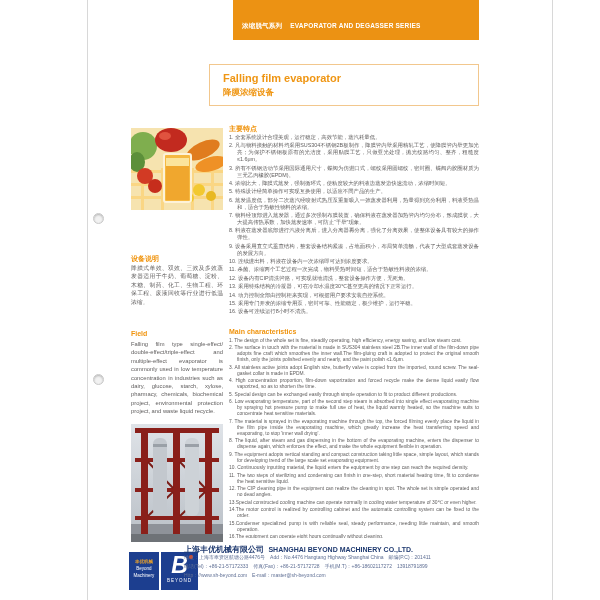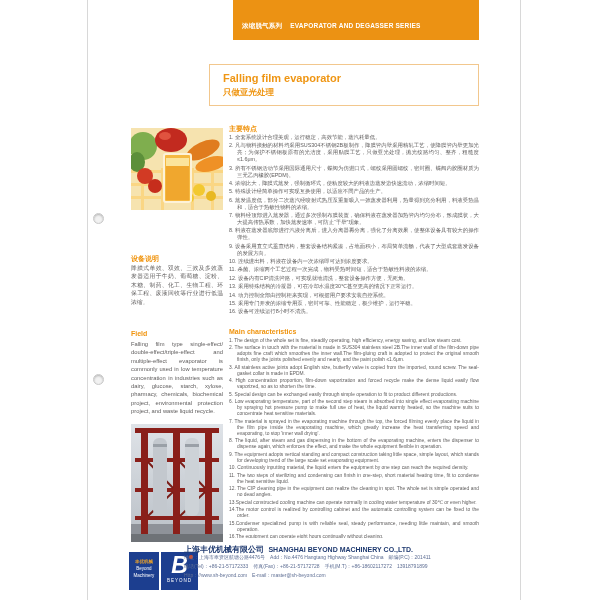--- a/index.html
+++ b/index.html
@@ -1,20 +1,20 @@
 <!DOCTYPE html>
 <html><head>
 <meta charset="utf-8">
 <style>
   html,body{margin:0;padding:0;background:#ffffff;}
   body{width:600px;height:600px;position:relative;overflow:hidden;
        font-family:"Liberation Sans","DejaVu Sans",sans-serif;
        -webkit-font-smoothing:antialiased;}
   .page{position:absolute;left:87px;top:0;width:432px;height:600px;
-        background:#ffffff;border-left:1px solid #d8d8d8;border-right:1px solid #d8d8d8;}
+        background:#ffffff;border-left:1px solid #d8d8d8;border-right:1px solid #d8d8d8;padding-left:32px;}
   .abs{position:absolute;}
 
   
   .header-block{left:145px;top:0;width:246px;height:40px;background:#ec9213;}
   .header-line{position:absolute;left:9px;top:22px;white-space:nowrap;color:#ffffff;
                font-size:6.5px;font-weight:bold;letter-spacing:.2px;}
   .header-line .zh{margin-right:6px;}
 
   
   .title-box{left:121px;top:64px;width:268px;height:40px;background:#ffffff;
@@ -72,21 +72,21 @@
 
   <div class="abs header-block">
     <div class="header-line">
       <span class="zh">浓缩脱气系列</span>
       <span class="en">EVAPORATOR AND DEGASSER SERIES</span>
     </div>
   </div>
 
   <div class="abs title-box">
     <div class="title-en">Falling film evaporator</div>
-    <div class="title-zh">只做亚光处理</div>
+    <div class="title-zh">降膜浓缩设备</div>
   </div>
 
   <div class="abs hole hole1"></div>
   <div class="abs hole hole2"></div>
 
   <svg class="abs photo photo1" viewBox="0 0 92 82">
     <rect width="92" height="82" fill="#f6e3af"></rect>
     <g fill="#fbd37a" opacity="0.8">
       <rect x="0" y="42" width="92" height="3"></rect>
         <rect x="0" y="55" width="92" height="3"></rect>

